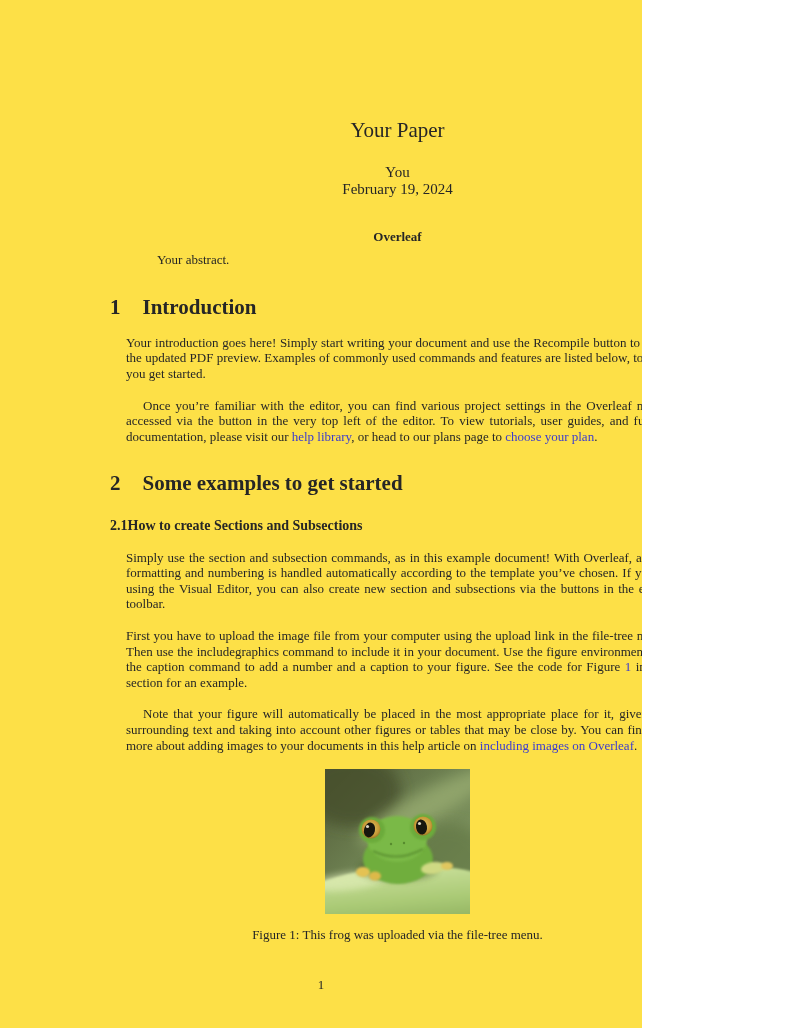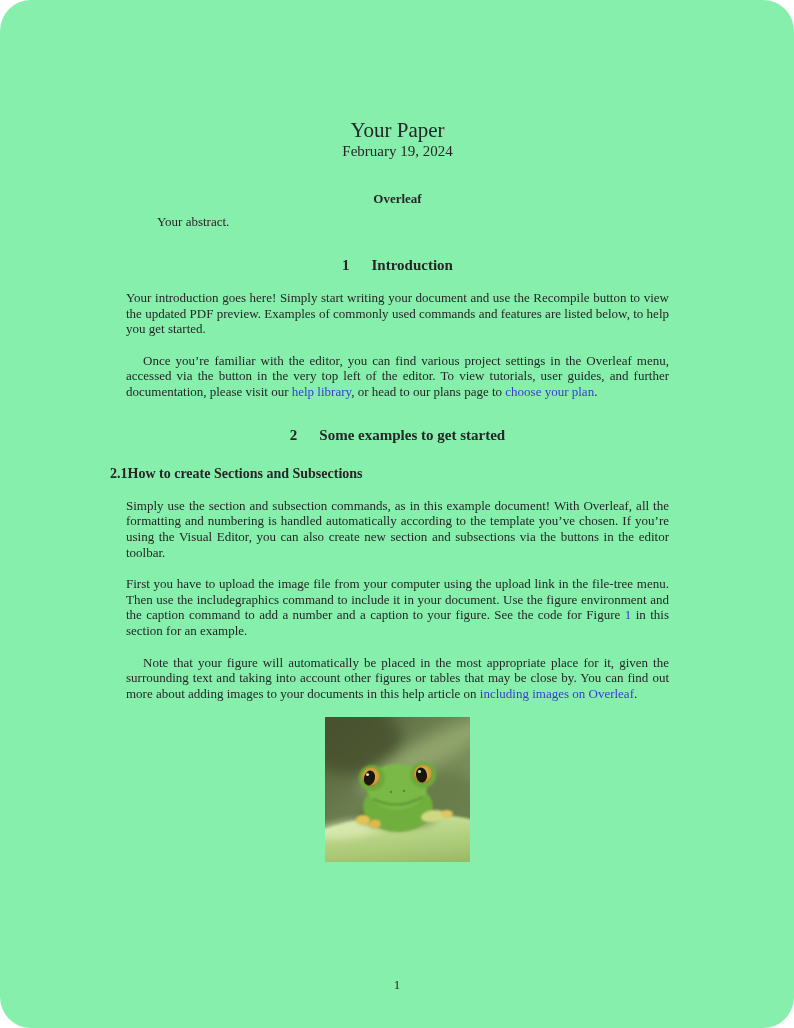--- a/index.html
+++ b/index.html
@@ -1,34 +1,33 @@
 <!DOCTYPE html>
 <html style="--link-color: #3b3bcf;"><head>
 <meta charset="utf-8">
 <style>
   html, body { margin:0; padding:0; background:#ffffff; }
   .page {
     position:relative;
-    width:794px; height:1028px;
-    background:#86efac;
+    width:642px; height:1028px;
+    background:#fde047;
     font-family:"Liberation Serif","DejaVu Serif",serif;
     color:#262626;
     overflow:hidden;
-    border-radius:31px;
   }
   .content { position:absolute; left:110px; top:0; width:575px; }
 
   .title   { margin:118px 0 0 0; text-align:center; font-size:21px; font-weight:400; line-height:1.2; }
   .author  { margin-top:21px; text-align:center; font-size:15px; }
   .date    { text-align:center; font-size:15px; }
 
   .abstract-heading { margin-top:31px; text-align:center; font-size:13px; font-weight:700; }
   .abstract-text    { margin:7px 0 12px 0; padding:0 47px; font-size:13px; line-height:15.5px; }
 
-  h2.section    { margin:27px 0 10px 0; font-size:15px; font-weight:700; line-height:1.15;text-align:center; }
+  h2.section    { margin:27px 0 10px 0; font-size:21px; font-weight:700; line-height:1.15; }
   h3.subsection { margin:22px 0 9px 0;  font-size:14px; font-weight:700; line-height:1.15; }
   .secnum    { display:inline-block; margin-right:22px; }
   .subsecnum { display:inline-block; margin-right:0; }
 
   p.body { margin:16px; font-size:13px; line-height:15.6px; text-align:justify; }
   p.body.indent { text-indent:17px; }
 
   a.link { color:var(--link-color,#3b3bcf); text-decoration:none; cursor:pointer; }
 
   figure.fig { margin:14px 0 0 0; text-align:center; }
@@ -40,20 +39,21 @@
     text-align:center; font-size:13px;
   }
 </style>
 </head>
 <body>
 
 <div class="page" style="color: rgb(38, 38, 38);">
   <div class="content">
 
     <h1 class="title">Your Paper</h1>
+    <div class="author">You</div>
     <div class="date">February 19, 2024</div>
 
     <div class="abstract-heading">Overleaf</div>
     <p class="abstract-text">Your abstract.</p>
 
     <h2 class="section"><span class="secnum">1</span><span>Introduction</span></h2>
 
     <p class="body">Your introduction goes here! Simply start writing your document and use the Recompile button to view the updated PDF preview. Examples of commonly used commands and features are listed below, to help you get started.</p>
     <p class="body indent"><span>Once you’re familiar with the editor, you can find various project settings in the Overleaf menu, accessed via the button in the very top left of the editor. To view tutorials, user guides, and further documentation, please visit our </span><a class="link">help library</a><span>, or head to our plans page to </span><a class="link">choose your plan</a><span>.</span></p>
 
@@ -113,18 +113,19 @@
         <ellipse cx="96.5" cy="58" rx="5.5" ry="7.5" fill="#17170e" transform="rotate(-10 96.5 58)"></ellipse>
         <circle cx="42.5" cy="57.5" r="1.6" fill="#f4ecd4" opacity="0.9"></circle>
         <circle cx="94.5" cy="54.5" r="1.6" fill="#f4ecd4" opacity="0.9"></circle>
         <circle cx="66" cy="75" r="1.2" fill="#4e7f28" opacity="0.8"></circle>
         <circle cx="79" cy="74" r="1.2" fill="#4e7f28" opacity="0.8"></circle>
         <ellipse cx="38" cy="103" rx="7" ry="5" fill="#e4c253" filter="url(#blur1)"></ellipse>
         <ellipse cx="50" cy="107" rx="6" ry="4.5" fill="#ddb94a" filter="url(#blur1)"></ellipse>
         <ellipse cx="108" cy="99" rx="12" ry="6" fill="#cfd983" filter="url(#blur1)" transform="rotate(-8 108 99)"></ellipse>
         <ellipse cx="122" cy="97" rx="6" ry="4" fill="#e0c75e" filter="url(#blur1)"></ellipse>
       </svg>
+      <figcaption class="caption">Figure 1: This frog was uploaded via the file-tree menu.</figcaption>
     </figure>
 
   </div>
 
   <div class="page-number">1</div>
 </div>
 
 </body></html>

